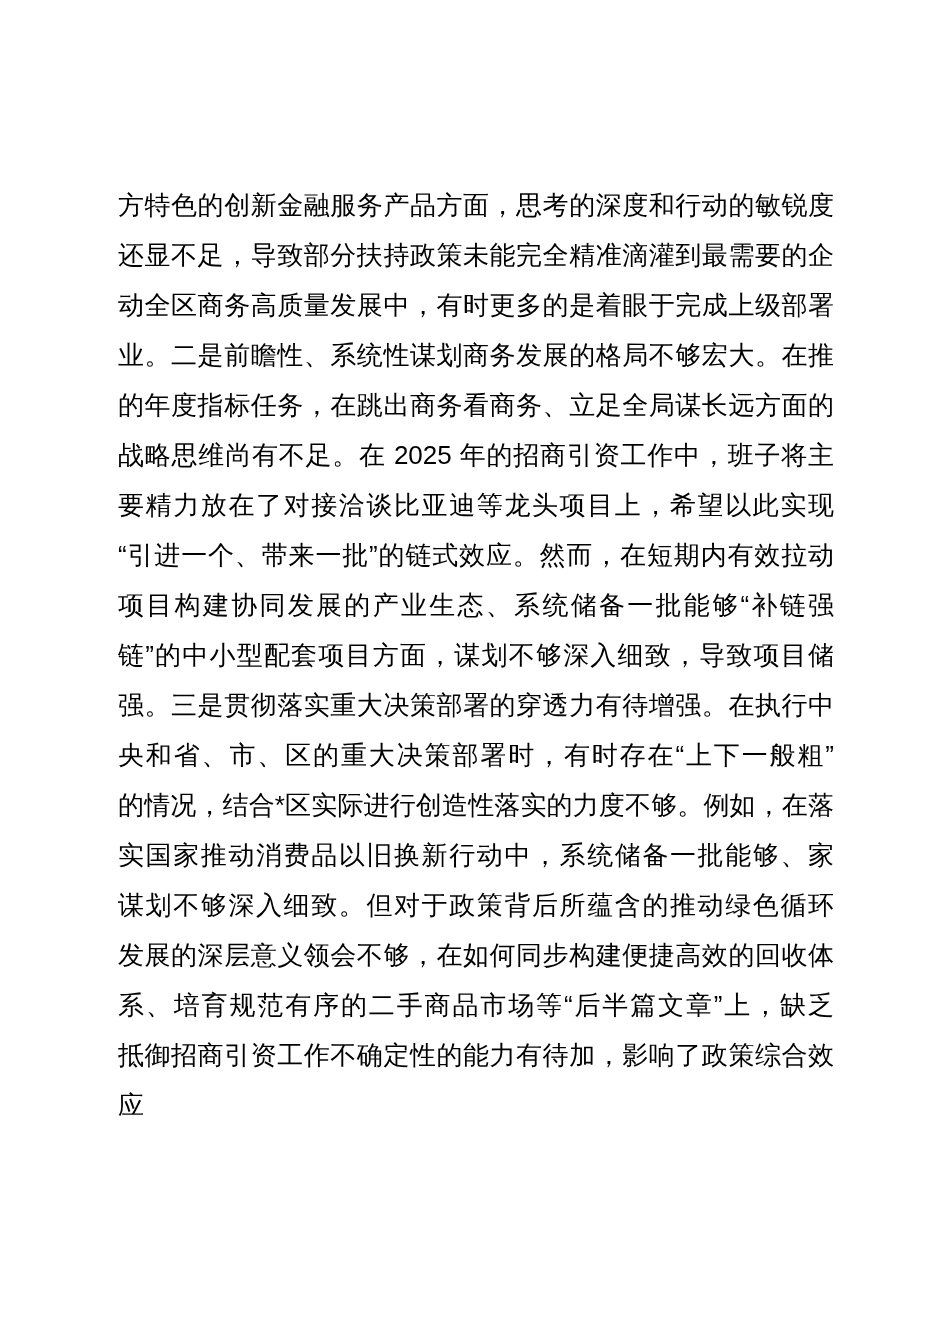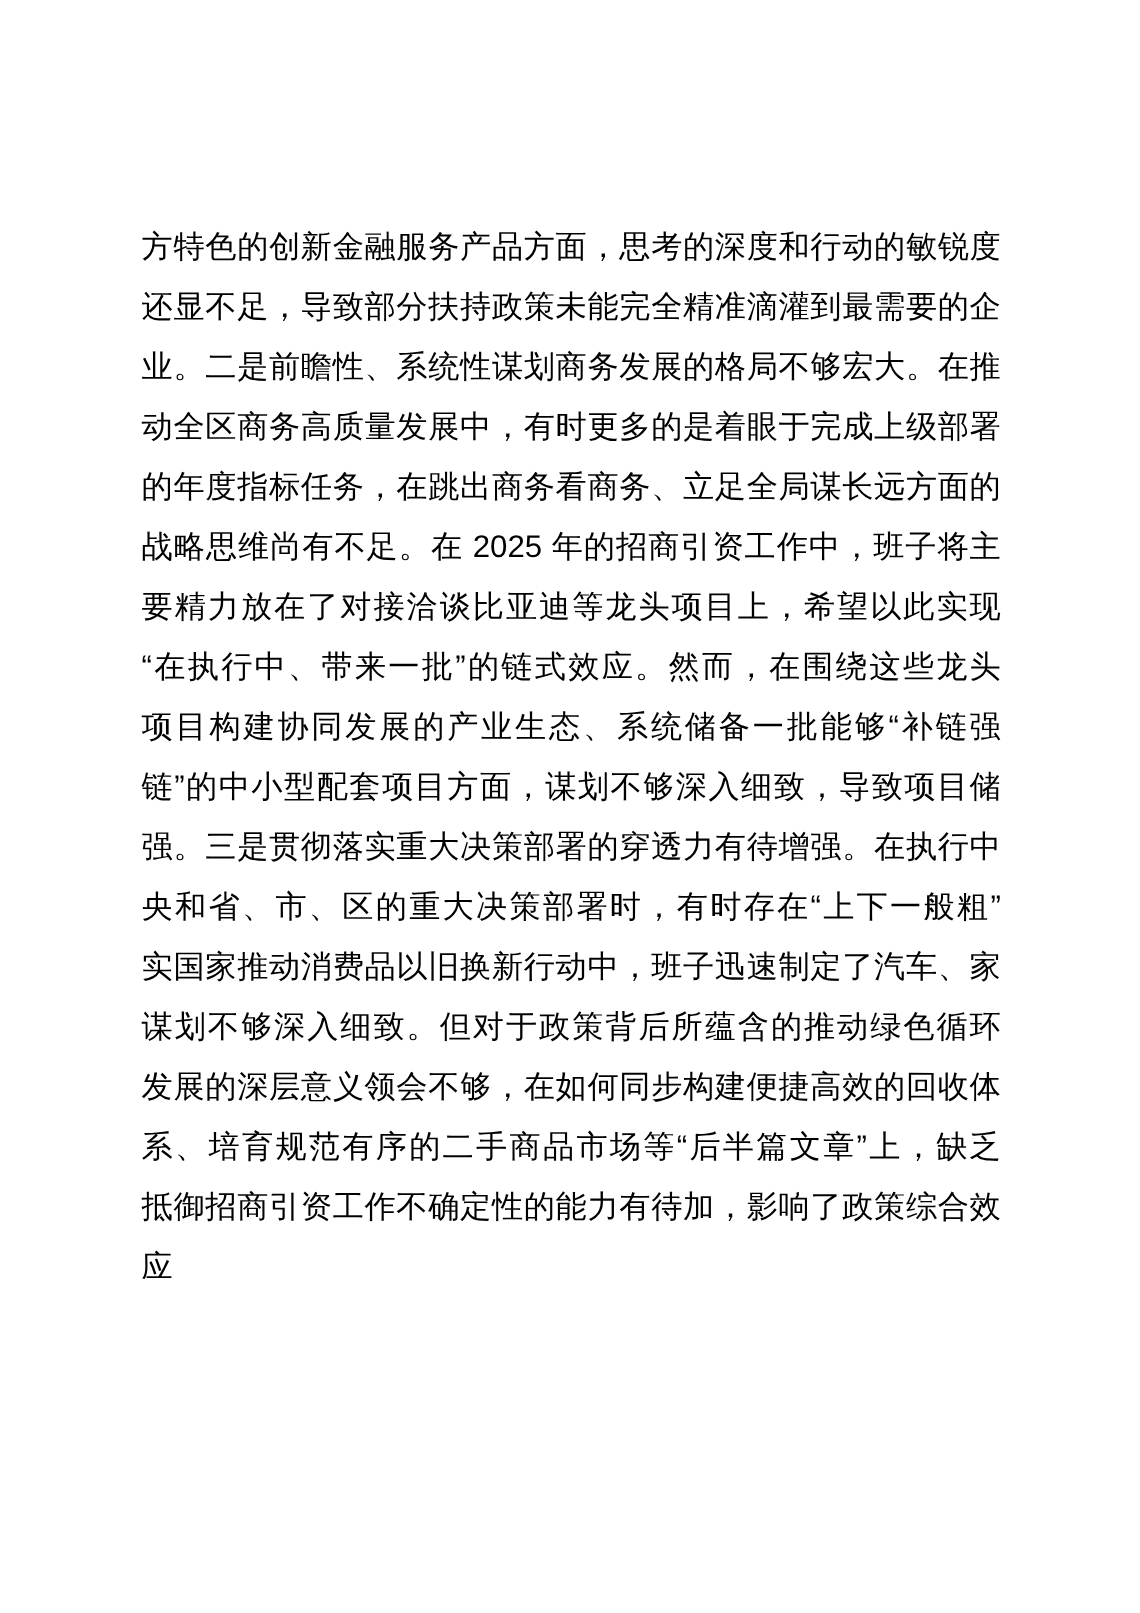--- a/index.html
+++ b/index.html
@@ -33,29 +33,30 @@
     letter-spacing: 0;
   }
 </style>
 </head>
 <body>
 
 <div class="page">
   <div class="text-block">
       <div class="text-line">方特色的创新金融服务产品方面，思考的深度和行动的敏锐度</div>
       <div class="text-line">还显不足，导致部分扶持政策未能完全精准滴灌到最需要的企</div>
+      <div class="text-line">动全区商务高质量发展中，有时更多的是着眼于完成上级部署</div>
       <div class="text-line">业。二是前瞻性、系统性谋划商务发展的格局不够宏大。在推</div>
-      <div class="text-line">动全区商务高质量发展中，有时更多的是着眼于完成上级部署</div>
       <div class="text-line">的年度指标任务，在跳出商务看商务、立足全局谋长远方面的</div>
       <div class="text-line">战略思维尚有不足。在 2025 年的招商引资工作中，班子将主</div>
       <div class="text-line">要精力放在了对接洽谈比亚迪等龙头项目上，希望以此实现</div>
-      <div class="text-line">“在执行中、带来一批”的链式效应。然而，在围绕这些龙头</div>
+      <div class="text-line">“引进一个、带来一批”的链式效应。然而，在短期内有效拉动</div>
       <div class="text-line">项目构建协同发展的产业生态、系统储备一批能够“补链强</div>
       <div class="text-line">链”的中小型配套项目方面，谋划不够深入细致，导致项目储</div>
       <div class="text-line">强。三是贯彻落实重大决策部署的穿透力有待增强。在执行中</div>
       <div class="text-line">央和省、市、区的重大决策部署时，有时存在“上下一般粗”</div>
-      <div class="text-line">实国家推动消费品以旧换新行动中，班子迅速制定了汽车、家</div>
+      <div class="text-line">的情况，结合*区实际进行创造性落实的力度不够。例如，在落</div>
+      <div class="text-line">实国家推动消费品以旧换新行动中，系统储备一批能够、家</div>
       <div class="text-line">谋划不够深入细致。但对于政策背后所蕴含的推动绿色循环</div>
       <div class="text-line">发展的深层意义领会不够，在如何同步构建便捷高效的回收体</div>
       <div class="text-line">系、培育规范有序的二手商品市场等“后半篇文章”上，缺乏</div>
       <div class="text-line">抵御招商引资工作不确定性的能力有待加，影响了政策综合效应</div>
     </div>
 </div>
 
 </body></html>

